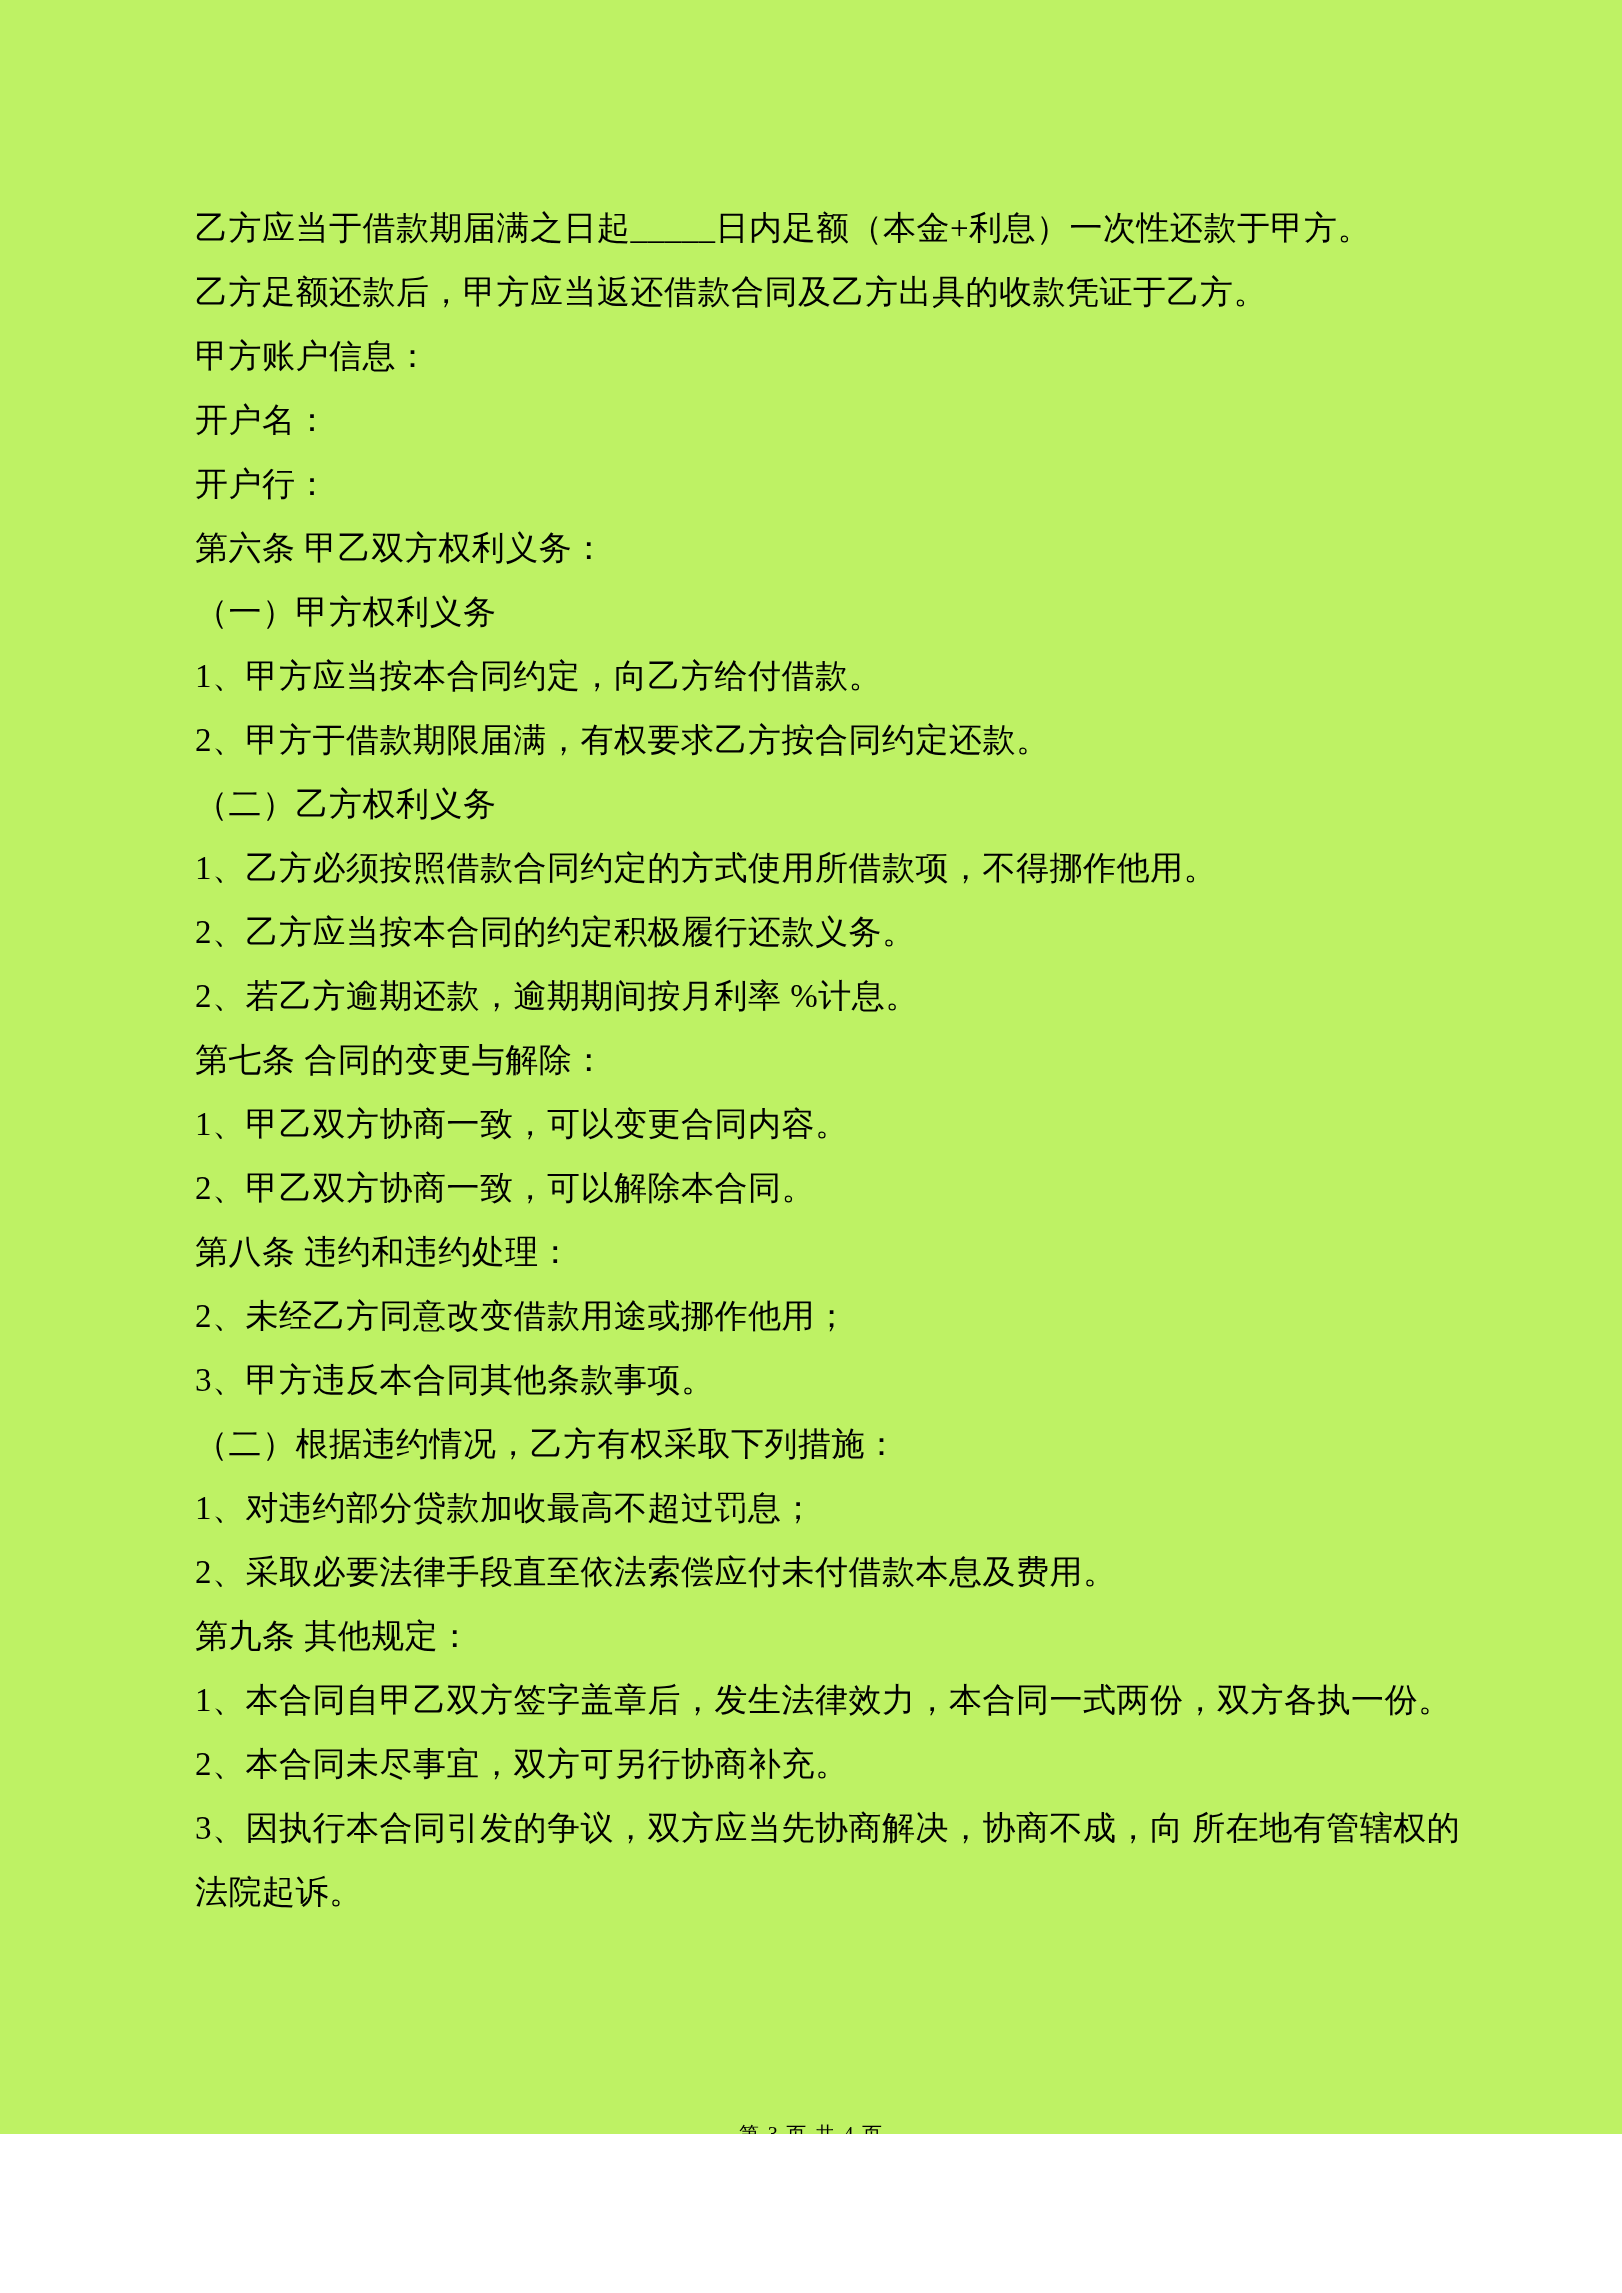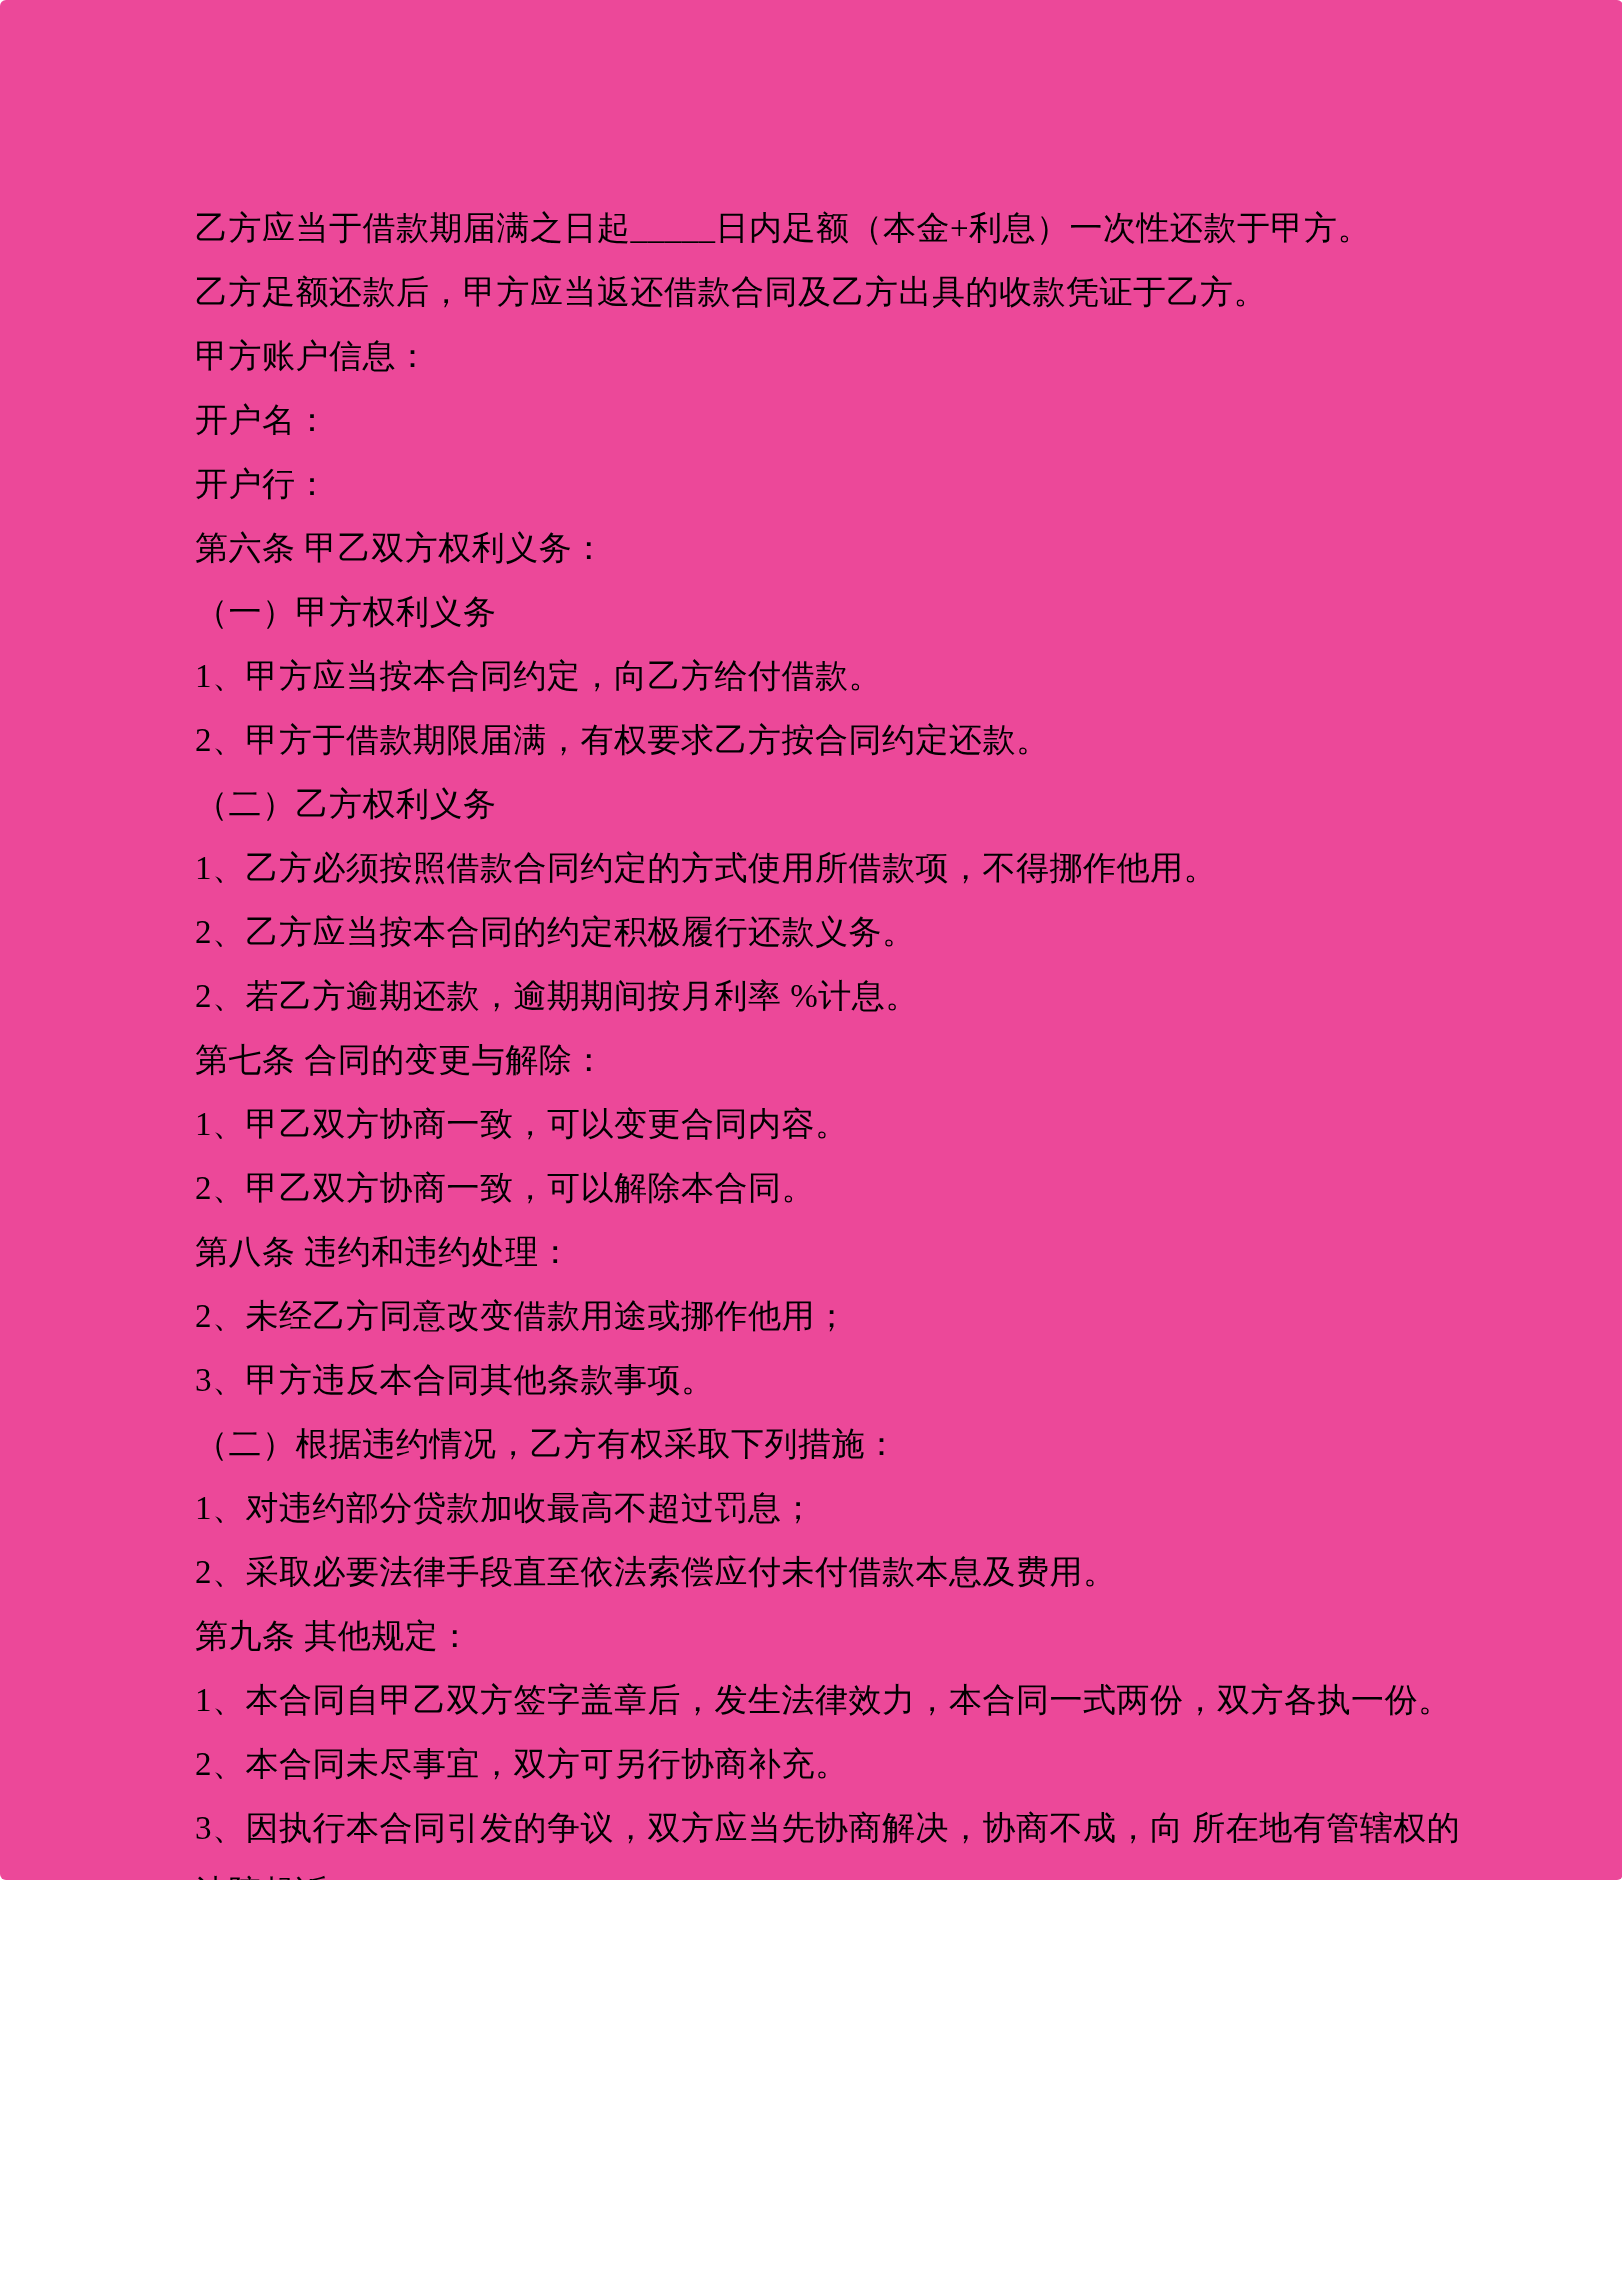--- a/index.html
+++ b/index.html
@@ -9,24 +9,23 @@
   }
   body {
     width: 1623px;
     height: 2294px;
     font-family: "Liberation Serif", "DejaVu Serif", serif;
     color: #000000;
   }
   .page {
     position: relative;
     width: 1623px;
-    height: 1880px;
-    background: #ec4899;
+    height: 2134px;
+    background: #bef264;
     overflow: hidden;
-    border-radius: 6px;
   }
   .content {
     position: absolute;
     left: 195px;
     top: 196px;
     width: 1241px;
   }
   .doc-line {
     height: 64px;
     line-height: 64px;

